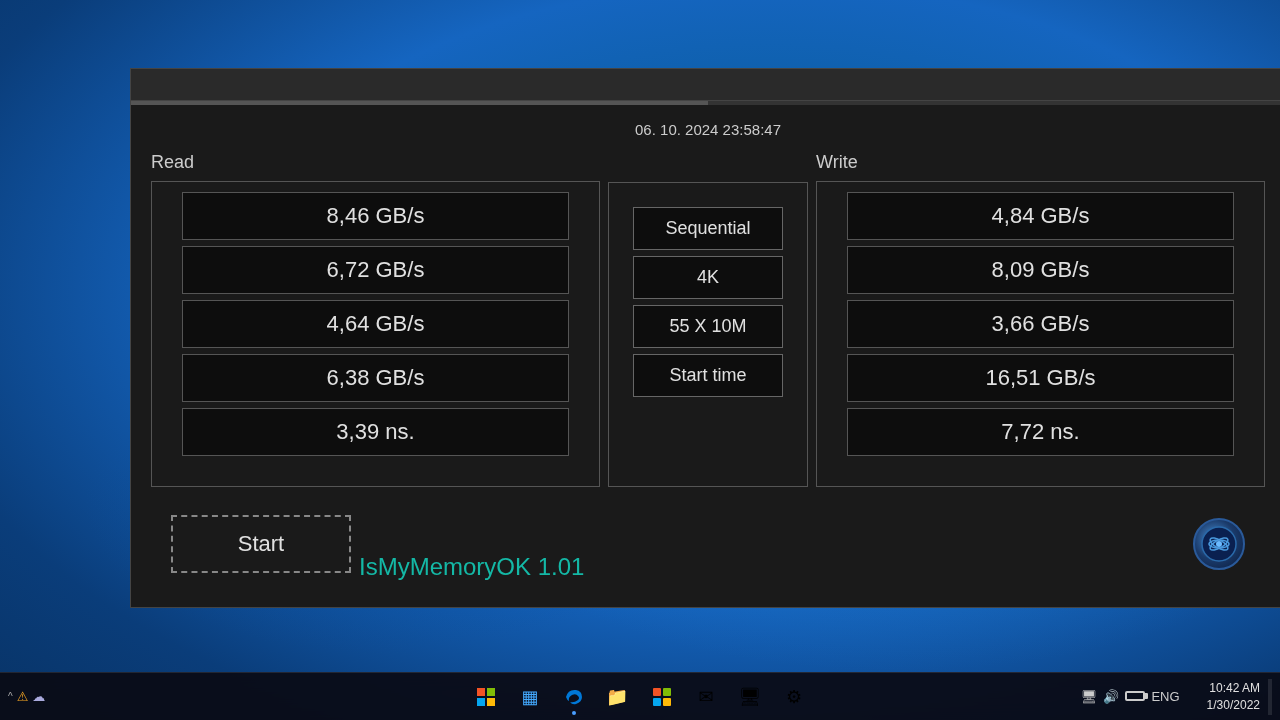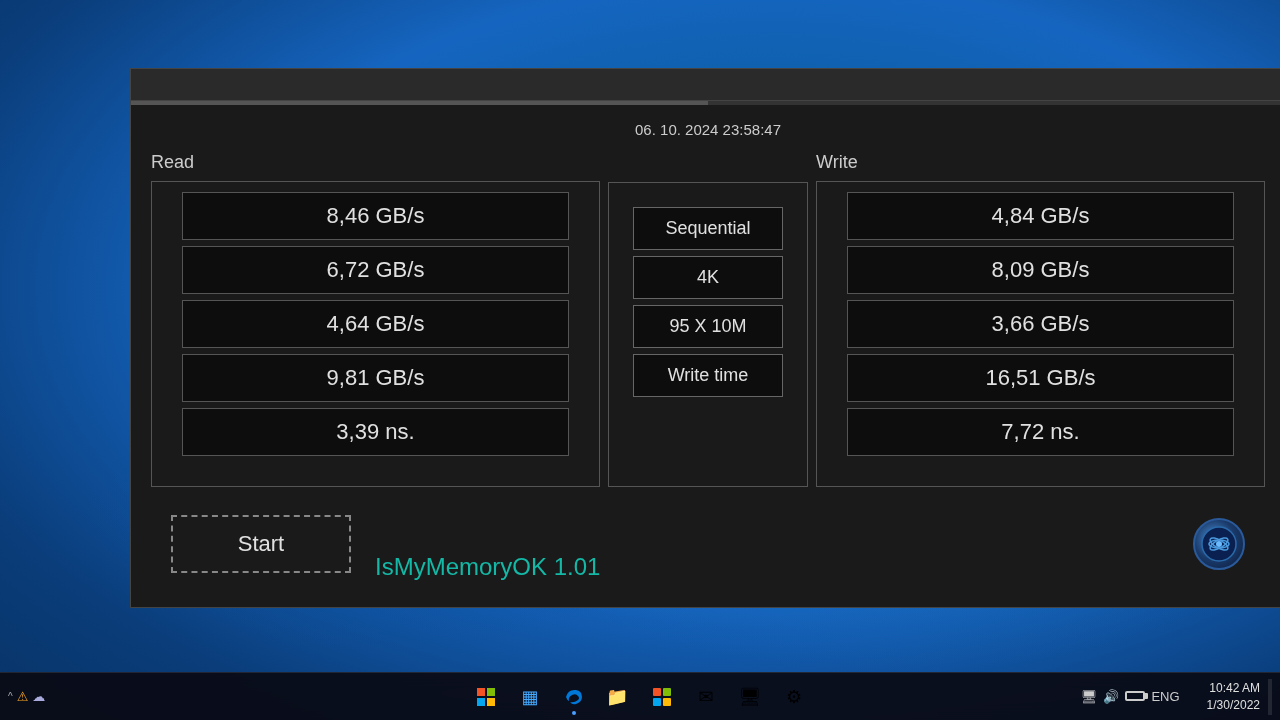--- a/index.html
+++ b/index.html
@@ -145,21 +145,21 @@
       font-size: 18px;
       padding: 10px 8px;
       text-align: center;
       cursor: pointer;
     }
 
     .footer {
       display: flex;
       align-items: center;
       padding: 10px 20px;
-      gap: 24px;
+      gap: 8px;
     }
 
     .start-btn {
       background: #1a1a1a;
       border: 2px dashed #888;
       color: #e0e0e0;
       font-size: 22px;
       padding: 14px 50px;
       cursor: pointer;
       min-width: 180px;
@@ -317,32 +317,32 @@
     <div class="timestamp">06. 10. 2024 23:58:47</div>
 
     <div class="benchmark-grid">
 
       <div class="read-col">
         <div class="read-col-header">Read</div>
         <div class="read-values">
           <div class="value-cell">8,46 GB/s</div>
           <div class="value-cell">6,72 GB/s</div>
           <div class="value-cell">4,64 GB/s</div>
-          <div class="value-cell">9,81 GB/s</div>
+          <div class="value-cell">6,38 GB/s</div>
           <div class="value-cell">3,39 ns.</div>
         </div>
       </div>
 
       <div class="center-col">
         <div class="center-col timestamp-area" style="height:22px;"></div>
         <div class="center-buttons">
           <div class="center-btn">Sequential</div>
           <div class="center-btn">4K</div>
-          <div class="center-btn">95 X 10M</div>
-          <div class="center-btn">Write time</div>
+          <div class="center-btn">55 X 10M</div>
+          <div class="center-btn">Start time</div>
         </div>
       </div>
 
       <div class="write-col">
         <div class="write-col-header">Write</div>
         <div class="write-values">
           <div class="value-cell">4,84 GB/s</div>
           <div class="value-cell">8,09 GB/s</div>
           <div class="value-cell">3,66 GB/s</div>
           <div class="value-cell">16,51 GB/s</div>

